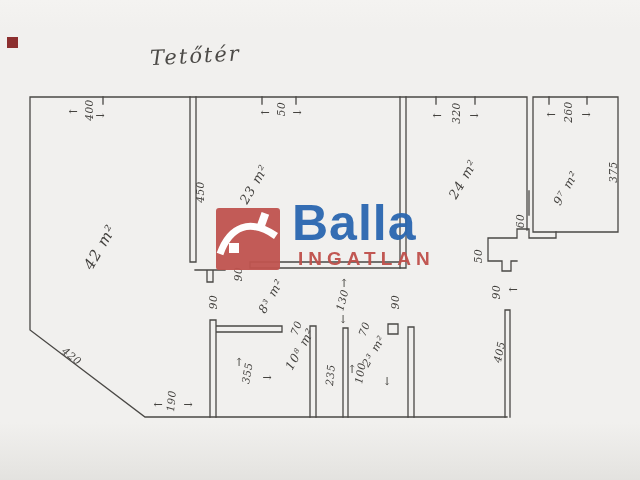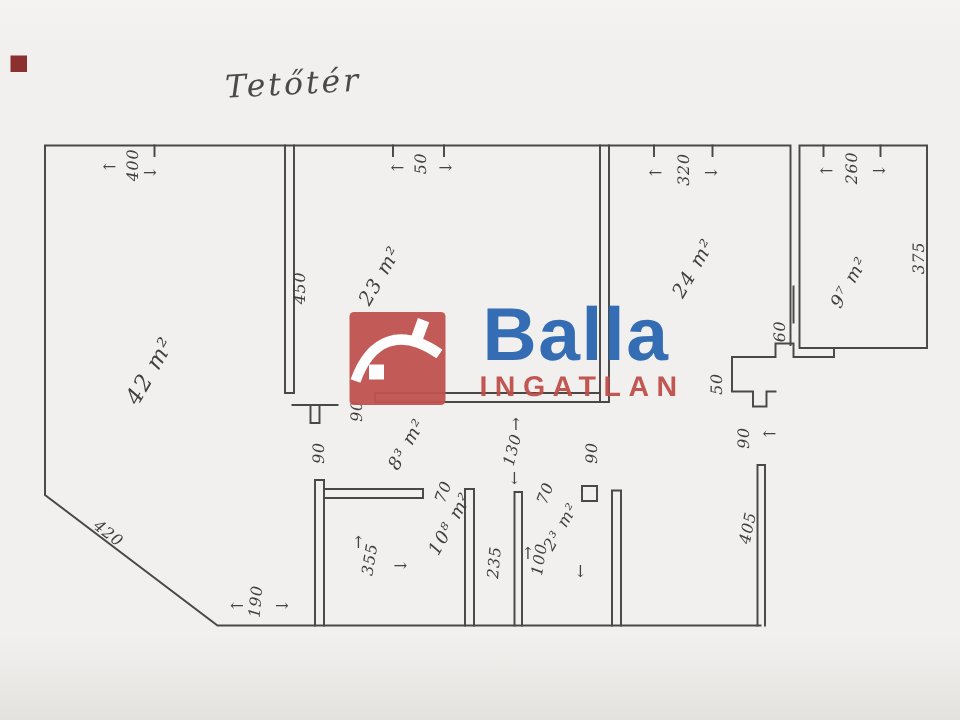--- a/index.html
+++ b/index.html
@@ -17,21 +17,21 @@
   svg.walls{position:absolute;left:0;top:0;}
   .lbl{
     position:absolute;white-space:nowrap;color:#413f3c;font-style:italic;
     transform:translate(-50%,-50%) rotate(var(--r,0deg));
     transform-origin:center center;
   }
   .dim{font-size:10.5px;letter-spacing:0.5px;}
   .room{font-size:13px;letter-spacing:1px;}
   .arrow{font-size:11px;font-style:normal;color:#45433f;}
   
-  .logo{position:absolute;left:233px;top:206px;width:226px;height:68px;opacity:0.95;text-align:center;}
+  .logo{position:absolute;left:216px;top:206px;width:226px;height:68px;opacity:0.95;}
   .logo-box{position:absolute;left:0;top:2px;width:64px;height:62px;border-radius:3px;}
   .logo-brand{
     position:absolute;left:76px;top:-12px;width:150px;
     font-family:"Liberation Sans", sans-serif;font-weight:bold;font-size:50px;
     letter-spacing:1px;
   }
   .logo-sub{
     position:absolute;left:82px;top:42px;width:146px;
     font-family:Liberation Sans, sans-serif;font-weight:bold;font-size:19px;
     letter-spacing:5px;font-style:normal;

